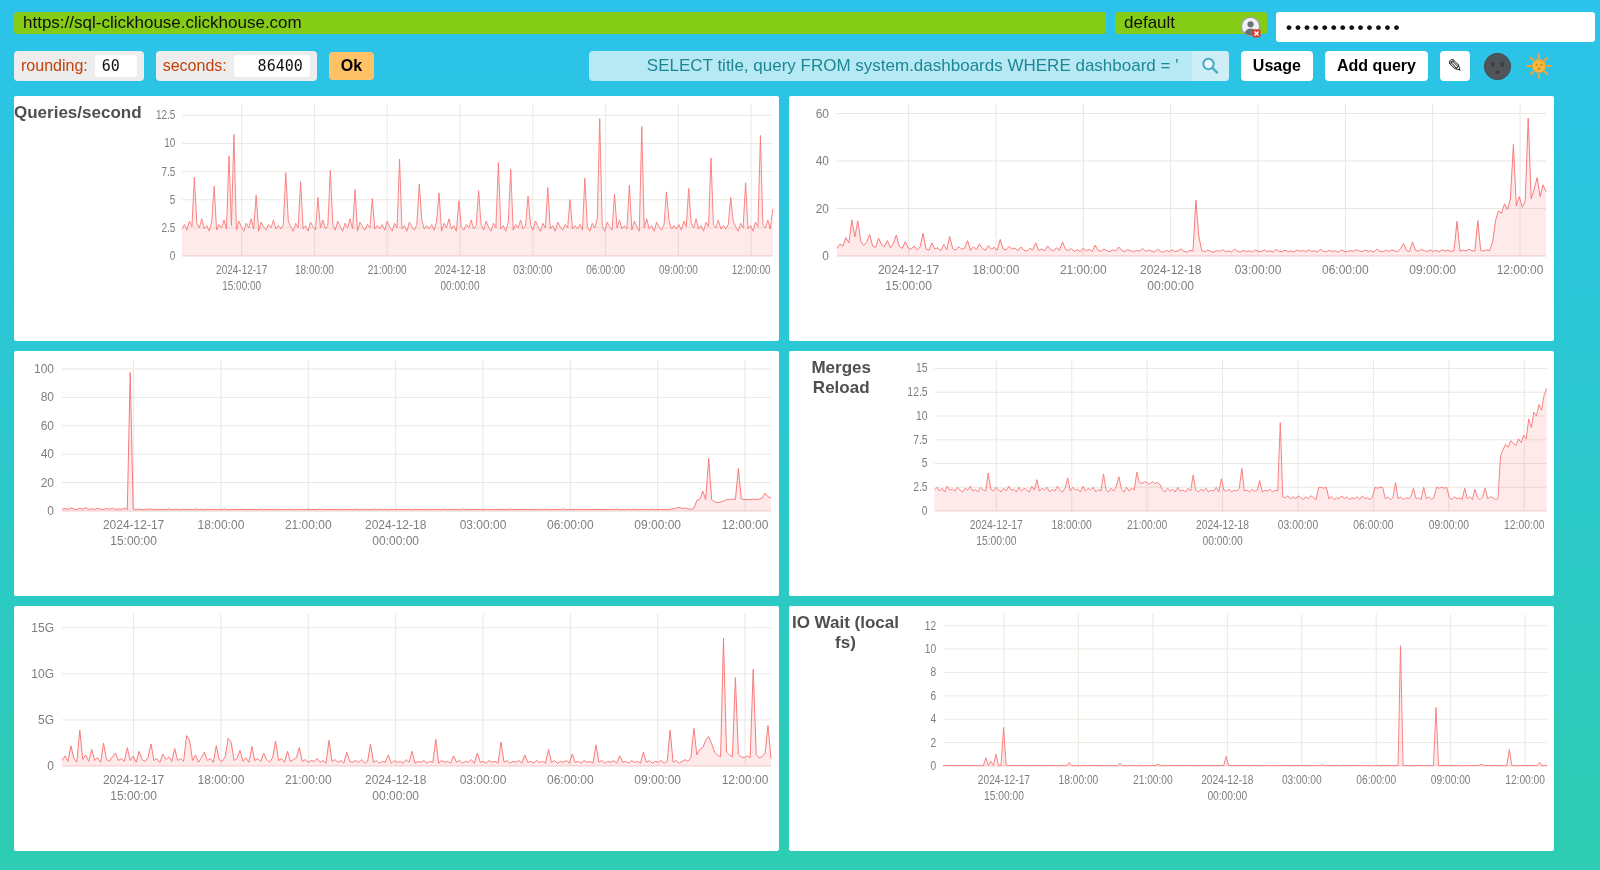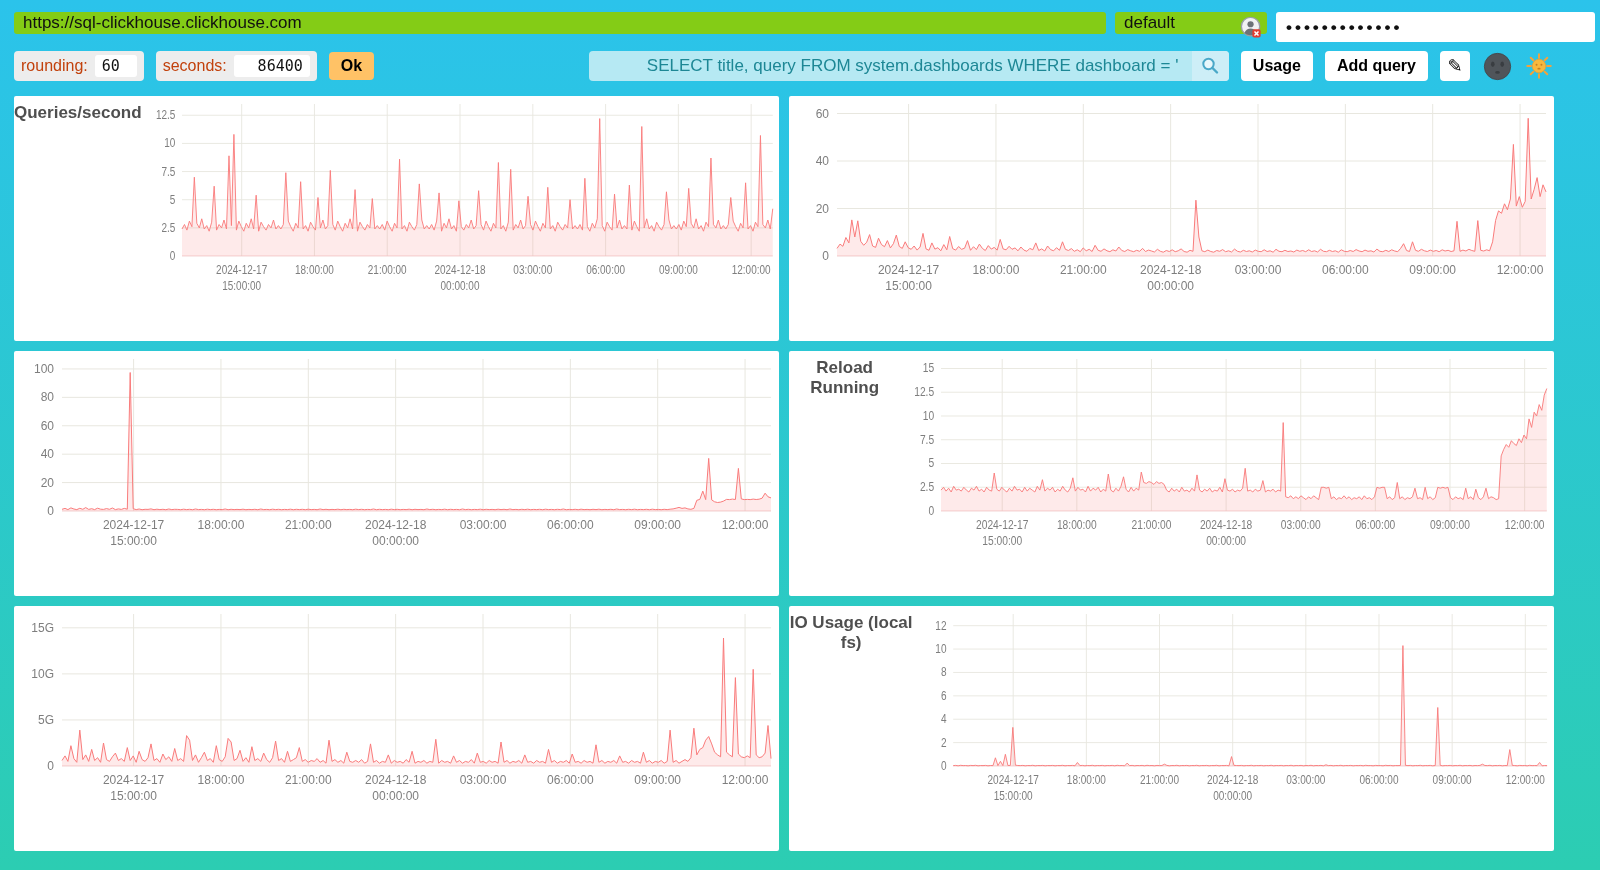--- a/index.html
+++ b/index.html
@@ -216,21 +216,21 @@
         <text x="40" y="78.76635514018692" text-anchor="end">60</text>
         <line x1="48" y1="46.35514018691589" x2="757" y2="46.35514018691589" stroke="#e8e7df" stroke-width="1"></line>
         <text x="40" y="50.35514018691589" text-anchor="end">80</text>
         <line x1="48" y1="17.943925233644848" x2="757" y2="17.943925233644848" stroke="#e8e7df" stroke-width="1"></line>
         <text x="40" y="21.943925233644848" text-anchor="end">100</text>
         <path d="M48.0 158.3L51.0 157.4L53.9 158.6L56.9 156.9L59.9 158.0L62.8 158.6L65.8 157.3L68.8 158.3L71.7 156.6L74.7 158.4L77.7 157.7L80.6 158.6L83.6 157.2L86.6 158.2L89.5 158.4L92.5 157.6L95.5 158.3L98.4 157.0L101.4 158.6L104.4 157.9L107.3 158.4L110.3 157.4L113.3 158.2L116.2 21.5L119.2 157.7L122.2 158.6L125.1 158.0L128.1 158.7L131.1 158.3L134.0 158.4L137.0 157.9L140.0 158.7L142.9 158.2L145.9 158.6L148.9 158.3L151.8 158.7L154.8 158.0L157.8 158.6L160.7 158.3L163.7 158.4L166.7 158.7L169.6 158.2L172.6 158.6L175.6 158.3L178.5 158.7L181.5 158.0L184.5 158.6L187.4 158.4L190.4 158.7L193.4 158.2L196.3 158.6L199.3 158.3L202.3 158.7L205.2 158.4L208.2 158.6L211.2 158.0L214.1 158.7L217.1 158.3L220.1 158.6L223.0 158.4L226.0 158.6L229.0 158.2L231.9 158.7L234.9 158.4L237.9 158.6L240.8 158.3L243.8 158.7L246.8 158.0L249.7 158.6L252.7 158.4L255.7 158.7L258.6 158.2L261.6 158.6L264.6 158.3L267.5 158.7L270.5 158.4L273.5 158.6L276.4 158.2L279.4 158.7L282.4 158.3L285.3 158.6L288.3 158.3L291.3 158.7L294.2 158.2L297.2 158.6L300.2 158.4L303.1 158.7L306.1 158.0L309.1 158.6L312.0 158.3L315.0 158.7L318.0 158.4L320.9 158.6L323.9 158.2L326.9 158.7L329.8 158.3L332.8 158.6L335.8 158.4L338.7 158.7L341.7 158.2L344.7 158.6L347.6 158.3L350.6 158.7L353.6 158.4L356.5 158.6L359.5 158.0L362.5 158.7L365.4 158.3L368.4 158.6L371.4 158.4L374.3 158.7L377.3 158.2L380.3 158.6L383.2 158.3L386.2 158.7L389.2 158.4L392.1 158.6L395.1 158.2L398.1 158.7L401.0 158.3L404.0 158.6L406.9 158.4L409.9 158.7L412.9 158.0L415.8 158.6L418.8 158.3L421.8 158.7L424.7 158.4L427.7 158.6L430.7 158.2L433.6 158.7L436.6 158.3L439.6 158.6L442.5 158.4L445.5 158.7L448.5 158.0L451.4 158.6L454.4 158.3L457.4 158.7L460.3 158.4L463.3 158.6L466.3 158.2L469.2 158.7L472.2 158.3L475.2 158.6L478.1 158.4L481.1 158.7L484.1 158.2L487.0 158.6L490.0 158.3L493.0 158.7L495.9 158.0L498.9 158.6L501.9 158.4L504.8 158.7L507.8 158.3L510.8 158.6L513.7 158.2L516.7 158.7L519.7 158.4L522.6 158.6L525.6 158.3L528.6 158.7L531.5 158.2L534.5 158.6L537.5 158.4L540.4 158.7L543.4 158.3L546.4 158.6L549.3 158.0L552.3 158.7L555.3 158.4L558.2 158.6L561.2 158.3L564.2 158.7L567.1 158.2L570.1 158.6L573.1 158.4L576.0 158.7L579.0 158.3L582.0 158.6L584.9 158.2L587.9 158.7L590.9 158.4L593.8 158.6L596.8 158.3L599.8 158.7L602.7 158.0L605.7 158.6L608.7 158.4L611.6 158.7L614.6 158.3L617.6 158.6L620.5 158.2L623.5 158.7L626.5 158.4L629.4 158.6L632.4 158.3L635.4 158.7L638.3 158.2L641.3 158.6L644.3 158.4L647.2 158.7L650.2 158.3L653.2 158.6L656.1 158.2L659.1 157.9L662.1 157.2L665.0 156.4L668.0 157.4L671.0 156.9L673.9 157.9L676.9 158.3L679.9 157.4L682.8 149.3L685.8 148.4L688.8 140.1L691.7 148.6L694.7 107.4L697.7 148.9L700.6 150.8L703.6 151.5L706.6 151.1L709.5 150.1L712.5 148.4L715.5 148.6L718.4 148.1L721.4 148.5L724.4 117.4L727.3 147.9L730.3 148.6L733.3 148.4L736.2 148.6L739.2 148.1L742.2 148.5L745.1 148.2L748.1 147.2L751.1 142.2L754.0 145.8L757.0 146.9L757 160L48 160Z" fill="rgba(249,123,123,0.16)" stroke="none"></path>
         <path d="M48.0 158.3L51.0 157.4L53.9 158.6L56.9 156.9L59.9 158.0L62.8 158.6L65.8 157.3L68.8 158.3L71.7 156.6L74.7 158.4L77.7 157.7L80.6 158.6L83.6 157.2L86.6 158.2L89.5 158.4L92.5 157.6L95.5 158.3L98.4 157.0L101.4 158.6L104.4 157.9L107.3 158.4L110.3 157.4L113.3 158.2L116.2 21.5L119.2 157.7L122.2 158.6L125.1 158.0L128.1 158.7L131.1 158.3L134.0 158.4L137.0 157.9L140.0 158.7L142.9 158.2L145.9 158.6L148.9 158.3L151.8 158.7L154.8 158.0L157.8 158.6L160.7 158.3L163.7 158.4L166.7 158.7L169.6 158.2L172.6 158.6L175.6 158.3L178.5 158.7L181.5 158.0L184.5 158.6L187.4 158.4L190.4 158.7L193.4 158.2L196.3 158.6L199.3 158.3L202.3 158.7L205.2 158.4L208.2 158.6L211.2 158.0L214.1 158.7L217.1 158.3L220.1 158.6L223.0 158.4L226.0 158.6L229.0 158.2L231.9 158.7L234.9 158.4L237.9 158.6L240.8 158.3L243.8 158.7L246.8 158.0L249.7 158.6L252.7 158.4L255.7 158.7L258.6 158.2L261.6 158.6L264.6 158.3L267.5 158.7L270.5 158.4L273.5 158.6L276.4 158.2L279.4 158.7L282.4 158.3L285.3 158.6L288.3 158.3L291.3 158.7L294.2 158.2L297.2 158.6L300.2 158.4L303.1 158.7L306.1 158.0L309.1 158.6L312.0 158.3L315.0 158.7L318.0 158.4L320.9 158.6L323.9 158.2L326.9 158.7L329.8 158.3L332.8 158.6L335.8 158.4L338.7 158.7L341.7 158.2L344.7 158.6L347.6 158.3L350.6 158.7L353.6 158.4L356.5 158.6L359.5 158.0L362.5 158.7L365.4 158.3L368.4 158.6L371.4 158.4L374.3 158.7L377.3 158.2L380.3 158.6L383.2 158.3L386.2 158.7L389.2 158.4L392.1 158.6L395.1 158.2L398.1 158.7L401.0 158.3L404.0 158.6L406.9 158.4L409.9 158.7L412.9 158.0L415.8 158.6L418.8 158.3L421.8 158.7L424.7 158.4L427.7 158.6L430.7 158.2L433.6 158.7L436.6 158.3L439.6 158.6L442.5 158.4L445.5 158.7L448.5 158.0L451.4 158.6L454.4 158.3L457.4 158.7L460.3 158.4L463.3 158.6L466.3 158.2L469.2 158.7L472.2 158.3L475.2 158.6L478.1 158.4L481.1 158.7L484.1 158.2L487.0 158.6L490.0 158.3L493.0 158.7L495.9 158.0L498.9 158.6L501.9 158.4L504.8 158.7L507.8 158.3L510.8 158.6L513.7 158.2L516.7 158.7L519.7 158.4L522.6 158.6L525.6 158.3L528.6 158.7L531.5 158.2L534.5 158.6L537.5 158.4L540.4 158.7L543.4 158.3L546.4 158.6L549.3 158.0L552.3 158.7L555.3 158.4L558.2 158.6L561.2 158.3L564.2 158.7L567.1 158.2L570.1 158.6L573.1 158.4L576.0 158.7L579.0 158.3L582.0 158.6L584.9 158.2L587.9 158.7L590.9 158.4L593.8 158.6L596.8 158.3L599.8 158.7L602.7 158.0L605.7 158.6L608.7 158.4L611.6 158.7L614.6 158.3L617.6 158.6L620.5 158.2L623.5 158.7L626.5 158.4L629.4 158.6L632.4 158.3L635.4 158.7L638.3 158.2L641.3 158.6L644.3 158.4L647.2 158.7L650.2 158.3L653.2 158.6L656.1 158.2L659.1 157.9L662.1 157.2L665.0 156.4L668.0 157.4L671.0 156.9L673.9 157.9L676.9 158.3L679.9 157.4L682.8 149.3L685.8 148.4L688.8 140.1L691.7 148.6L694.7 107.4L697.7 148.9L700.6 150.8L703.6 151.5L706.6 151.1L709.5 150.1L712.5 148.4L715.5 148.6L718.4 148.1L721.4 148.5L724.4 117.4L727.3 147.9L730.3 148.6L733.3 148.4L736.2 148.6L739.2 148.1L742.2 148.5L745.1 148.2L748.1 147.2L751.1 142.2L754.0 145.8L757.0 146.9" fill="none" stroke="#f97b7b" stroke-width="1"></path>
       </svg>
   </div>
   <div class="card">
-    <h2>Reload Running</h2>
+    <h2>Merges Reload</h2>
     <svg preserveAspectRatio="none" viewBox="0 0 765 211">
         <line x1="119.60900000000001" y1="8" x2="119.60900000000001" y2="160" stroke="#e8e7df" stroke-width="1"></line>
         <text x="119.60900000000001" y="178" text-anchor="middle">2024-12-17</text>
         <text x="119.60900000000001" y="194" text-anchor="middle">15:00:00</text>
         <line x1="206.95780000000002" y1="8" x2="206.95780000000002" y2="160" stroke="#e8e7df" stroke-width="1"></line>
         <text x="206.95780000000002" y="178" text-anchor="middle">18:00:00</text>
         <line x1="294.3066" y1="8" x2="294.3066" y2="160" stroke="#e8e7df" stroke-width="1"></line>
         <text x="294.3066" y="178" text-anchor="middle">21:00:00</text>
         <line x1="381.6554" y1="8" x2="381.6554" y2="160" stroke="#e8e7df" stroke-width="1"></line>
         <text x="381.6554" y="178" text-anchor="middle">2024-12-18</text>
@@ -287,21 +287,21 @@
         <text x="40" y="117.93939393939394" text-anchor="end">5G</text>
         <line x1="48" y1="67.87878787878788" x2="757" y2="67.87878787878788" stroke="#e8e7df" stroke-width="1"></line>
         <text x="40" y="71.87878787878788" text-anchor="end">10G</text>
         <line x1="48" y1="21.818181818181813" x2="757" y2="21.818181818181813" stroke="#e8e7df" stroke-width="1"></line>
         <text x="40" y="25.818181818181813" text-anchor="end">15G</text>
         <path d="M48.0 154.5L51.0 149.9L53.9 155.4L56.9 139.7L59.9 152.6L62.8 156.3L65.8 124.1L68.8 153.6L71.7 148.9L74.7 155.4L77.7 143.4L80.6 154.5L83.6 151.7L86.6 156.3L89.5 137.0L92.5 153.6L95.5 155.4L98.4 150.8L101.4 147.1L104.4 154.5L107.3 152.6L110.3 155.4L113.3 141.6L116.2 154.5L119.2 149.9L122.2 156.3L125.1 145.3L128.1 153.6L131.1 155.4L134.0 151.7L137.0 137.9L140.0 154.5L142.9 152.6L145.9 156.3L148.9 148.0L151.8 153.6L154.8 150.8L157.8 155.4L160.7 142.5L163.7 154.5L166.7 152.6L169.6 155.4L172.6 129.6L175.6 134.2L178.5 154.5L181.5 148.9L184.5 156.3L187.4 151.7L190.4 146.2L193.4 154.5L196.3 152.6L199.3 156.3L202.3 139.7L205.2 153.6L208.2 155.4L211.2 150.8L214.1 132.4L217.1 136.0L220.1 154.5L223.0 152.6L226.0 144.3L229.0 155.4L231.9 151.7L234.9 156.3L237.9 140.7L240.8 154.5L243.8 152.6L246.8 155.4L249.7 147.1L252.7 153.6L255.7 156.3L258.6 151.7L261.6 135.1L264.6 154.5L267.5 152.6L270.5 156.3L273.5 145.3L276.4 155.4L279.4 153.6L282.4 151.7L285.3 141.6L288.3 155.4L291.3 153.6L294.2 156.3L297.2 154.5L300.2 155.4L303.1 152.6L306.1 156.3L309.1 154.5L312.0 157.2L315.0 134.2L318.0 155.4L320.9 153.6L323.9 156.3L326.9 154.5L329.8 157.2L332.8 146.2L335.8 155.4L338.7 156.3L341.7 154.5L344.7 156.3L347.6 153.6L350.6 157.2L353.6 155.4L356.5 137.9L359.5 156.3L362.5 154.5L365.4 157.2L368.4 155.4L371.4 156.3L374.3 148.9L377.3 157.2L380.3 154.5L383.2 156.3L386.2 155.4L389.2 157.2L392.1 153.6L395.1 156.3L398.1 145.3L401.0 157.2L404.0 155.4L406.9 156.3L409.9 154.5L412.9 157.2L415.8 155.4L418.8 156.3L421.8 133.3L424.7 157.2L427.7 154.5L430.7 156.3L433.6 155.4L436.6 157.2L439.6 149.9L442.5 156.3L445.5 154.5L448.5 157.2L451.4 155.4L454.4 156.3L457.4 153.6L460.3 157.2L463.3 147.1L466.3 156.3L469.2 155.4L472.2 157.2L475.2 154.5L478.1 156.3L481.1 155.4L484.1 157.2L487.0 136.0L490.0 156.3L493.0 154.5L495.9 157.2L498.9 155.4L501.9 156.3L504.8 154.5L507.8 157.2L510.8 148.9L513.7 156.3L516.7 155.4L519.7 157.2L522.6 154.5L525.6 156.3L528.6 155.4L531.5 157.2L534.5 143.4L537.5 156.3L540.4 154.5L543.4 157.2L546.4 155.4L549.3 156.3L552.3 154.5L555.3 157.2L558.2 148.0L561.2 156.3L564.2 155.4L567.1 157.2L570.1 154.5L573.1 156.3L576.0 155.4L579.0 157.2L582.0 138.8L584.9 156.3L587.9 154.5L590.9 157.2L593.8 155.4L596.8 156.3L599.8 154.5L602.7 157.2L605.7 149.9L608.7 156.3L611.6 155.4L614.6 157.2L617.6 154.5L620.5 156.3L623.5 155.4L626.5 157.2L629.4 146.2L632.4 156.3L635.4 154.5L638.3 157.2L641.3 155.4L644.3 156.3L647.2 154.5L650.2 157.2L653.2 155.4L656.1 124.1L659.1 156.3L662.1 154.5L665.0 157.2L668.0 155.4L671.0 153.6L673.9 155.4L676.9 151.7L679.9 122.2L682.8 148.9L685.8 143.4L688.8 141.6L691.7 134.2L694.7 130.5L697.7 137.9L700.6 146.2L703.6 148.9L706.6 150.8L709.5 32.0L712.5 146.2L715.5 148.9L718.4 150.8L721.4 71.6L724.4 148.0L727.3 150.8L730.3 151.7L733.3 149.9L736.2 151.7L739.2 63.3L742.2 148.9L745.1 151.7L748.1 150.8L751.1 147.1L754.0 119.5L757.0 152.6L757 160L48 160Z" fill="rgba(249,123,123,0.16)" stroke="none"></path>
         <path d="M48.0 154.5L51.0 149.9L53.9 155.4L56.9 139.7L59.9 152.6L62.8 156.3L65.8 124.1L68.8 153.6L71.7 148.9L74.7 155.4L77.7 143.4L80.6 154.5L83.6 151.7L86.6 156.3L89.5 137.0L92.5 153.6L95.5 155.4L98.4 150.8L101.4 147.1L104.4 154.5L107.3 152.6L110.3 155.4L113.3 141.6L116.2 154.5L119.2 149.9L122.2 156.3L125.1 145.3L128.1 153.6L131.1 155.4L134.0 151.7L137.0 137.9L140.0 154.5L142.9 152.6L145.9 156.3L148.9 148.0L151.8 153.6L154.8 150.8L157.8 155.4L160.7 142.5L163.7 154.5L166.7 152.6L169.6 155.4L172.6 129.6L175.6 134.2L178.5 154.5L181.5 148.9L184.5 156.3L187.4 151.7L190.4 146.2L193.4 154.5L196.3 152.6L199.3 156.3L202.3 139.7L205.2 153.6L208.2 155.4L211.2 150.8L214.1 132.4L217.1 136.0L220.1 154.5L223.0 152.6L226.0 144.3L229.0 155.4L231.9 151.7L234.9 156.3L237.9 140.7L240.8 154.5L243.8 152.6L246.8 155.4L249.7 147.1L252.7 153.6L255.7 156.3L258.6 151.7L261.6 135.1L264.6 154.5L267.5 152.6L270.5 156.3L273.5 145.3L276.4 155.4L279.4 153.6L282.4 151.7L285.3 141.6L288.3 155.4L291.3 153.6L294.2 156.3L297.2 154.5L300.2 155.4L303.1 152.6L306.1 156.3L309.1 154.5L312.0 157.2L315.0 134.2L318.0 155.4L320.9 153.6L323.9 156.3L326.9 154.5L329.8 157.2L332.8 146.2L335.8 155.4L338.7 156.3L341.7 154.5L344.7 156.3L347.6 153.6L350.6 157.2L353.6 155.4L356.5 137.9L359.5 156.3L362.5 154.5L365.4 157.2L368.4 155.4L371.4 156.3L374.3 148.9L377.3 157.2L380.3 154.5L383.2 156.3L386.2 155.4L389.2 157.2L392.1 153.6L395.1 156.3L398.1 145.3L401.0 157.2L404.0 155.4L406.9 156.3L409.9 154.5L412.9 157.2L415.8 155.4L418.8 156.3L421.8 133.3L424.7 157.2L427.7 154.5L430.7 156.3L433.6 155.4L436.6 157.2L439.6 149.9L442.5 156.3L445.5 154.5L448.5 157.2L451.4 155.4L454.4 156.3L457.4 153.6L460.3 157.2L463.3 147.1L466.3 156.3L469.2 155.4L472.2 157.2L475.2 154.5L478.1 156.3L481.1 155.4L484.1 157.2L487.0 136.0L490.0 156.3L493.0 154.5L495.9 157.2L498.9 155.4L501.9 156.3L504.8 154.5L507.8 157.2L510.8 148.9L513.7 156.3L516.7 155.4L519.7 157.2L522.6 154.5L525.6 156.3L528.6 155.4L531.5 157.2L534.5 143.4L537.5 156.3L540.4 154.5L543.4 157.2L546.4 155.4L549.3 156.3L552.3 154.5L555.3 157.2L558.2 148.0L561.2 156.3L564.2 155.4L567.1 157.2L570.1 154.5L573.1 156.3L576.0 155.4L579.0 157.2L582.0 138.8L584.9 156.3L587.9 154.5L590.9 157.2L593.8 155.4L596.8 156.3L599.8 154.5L602.7 157.2L605.7 149.9L608.7 156.3L611.6 155.4L614.6 157.2L617.6 154.5L620.5 156.3L623.5 155.4L626.5 157.2L629.4 146.2L632.4 156.3L635.4 154.5L638.3 157.2L641.3 155.4L644.3 156.3L647.2 154.5L650.2 157.2L653.2 155.4L656.1 124.1L659.1 156.3L662.1 154.5L665.0 157.2L668.0 155.4L671.0 153.6L673.9 155.4L676.9 151.7L679.9 122.2L682.8 148.9L685.8 143.4L688.8 141.6L691.7 134.2L694.7 130.5L697.7 137.9L700.6 146.2L703.6 148.9L706.6 150.8L709.5 32.0L712.5 146.2L715.5 148.9L718.4 150.8L721.4 71.6L724.4 148.0L727.3 150.8L730.3 151.7L733.3 149.9L736.2 151.7L739.2 63.3L742.2 148.9L745.1 151.7L748.1 150.8L751.1 147.1L754.0 119.5L757.0 152.6" fill="none" stroke="#f97b7b" stroke-width="1"></path>
       </svg>
   </div>
   <div class="card">
-    <h2>IO Usage (local fs)</h2>
+    <h2>IO Wait (local fs)</h2>
     <svg preserveAspectRatio="none" viewBox="0 0 765 211">
         <line x1="119.60900000000001" y1="8" x2="119.60900000000001" y2="160" stroke="#e8e7df" stroke-width="1"></line>
         <text x="119.60900000000001" y="178" text-anchor="middle">2024-12-17</text>
         <text x="119.60900000000001" y="194" text-anchor="middle">15:00:00</text>
         <line x1="206.95780000000002" y1="8" x2="206.95780000000002" y2="160" stroke="#e8e7df" stroke-width="1"></line>
         <text x="206.95780000000002" y="178" text-anchor="middle">18:00:00</text>
         <line x1="294.3066" y1="8" x2="294.3066" y2="160" stroke="#e8e7df" stroke-width="1"></line>
         <text x="294.3066" y="178" text-anchor="middle">21:00:00</text>
         <line x1="381.6554" y1="8" x2="381.6554" y2="160" stroke="#e8e7df" stroke-width="1"></line>
         <text x="381.6554" y="178" text-anchor="middle">2024-12-18</text>

